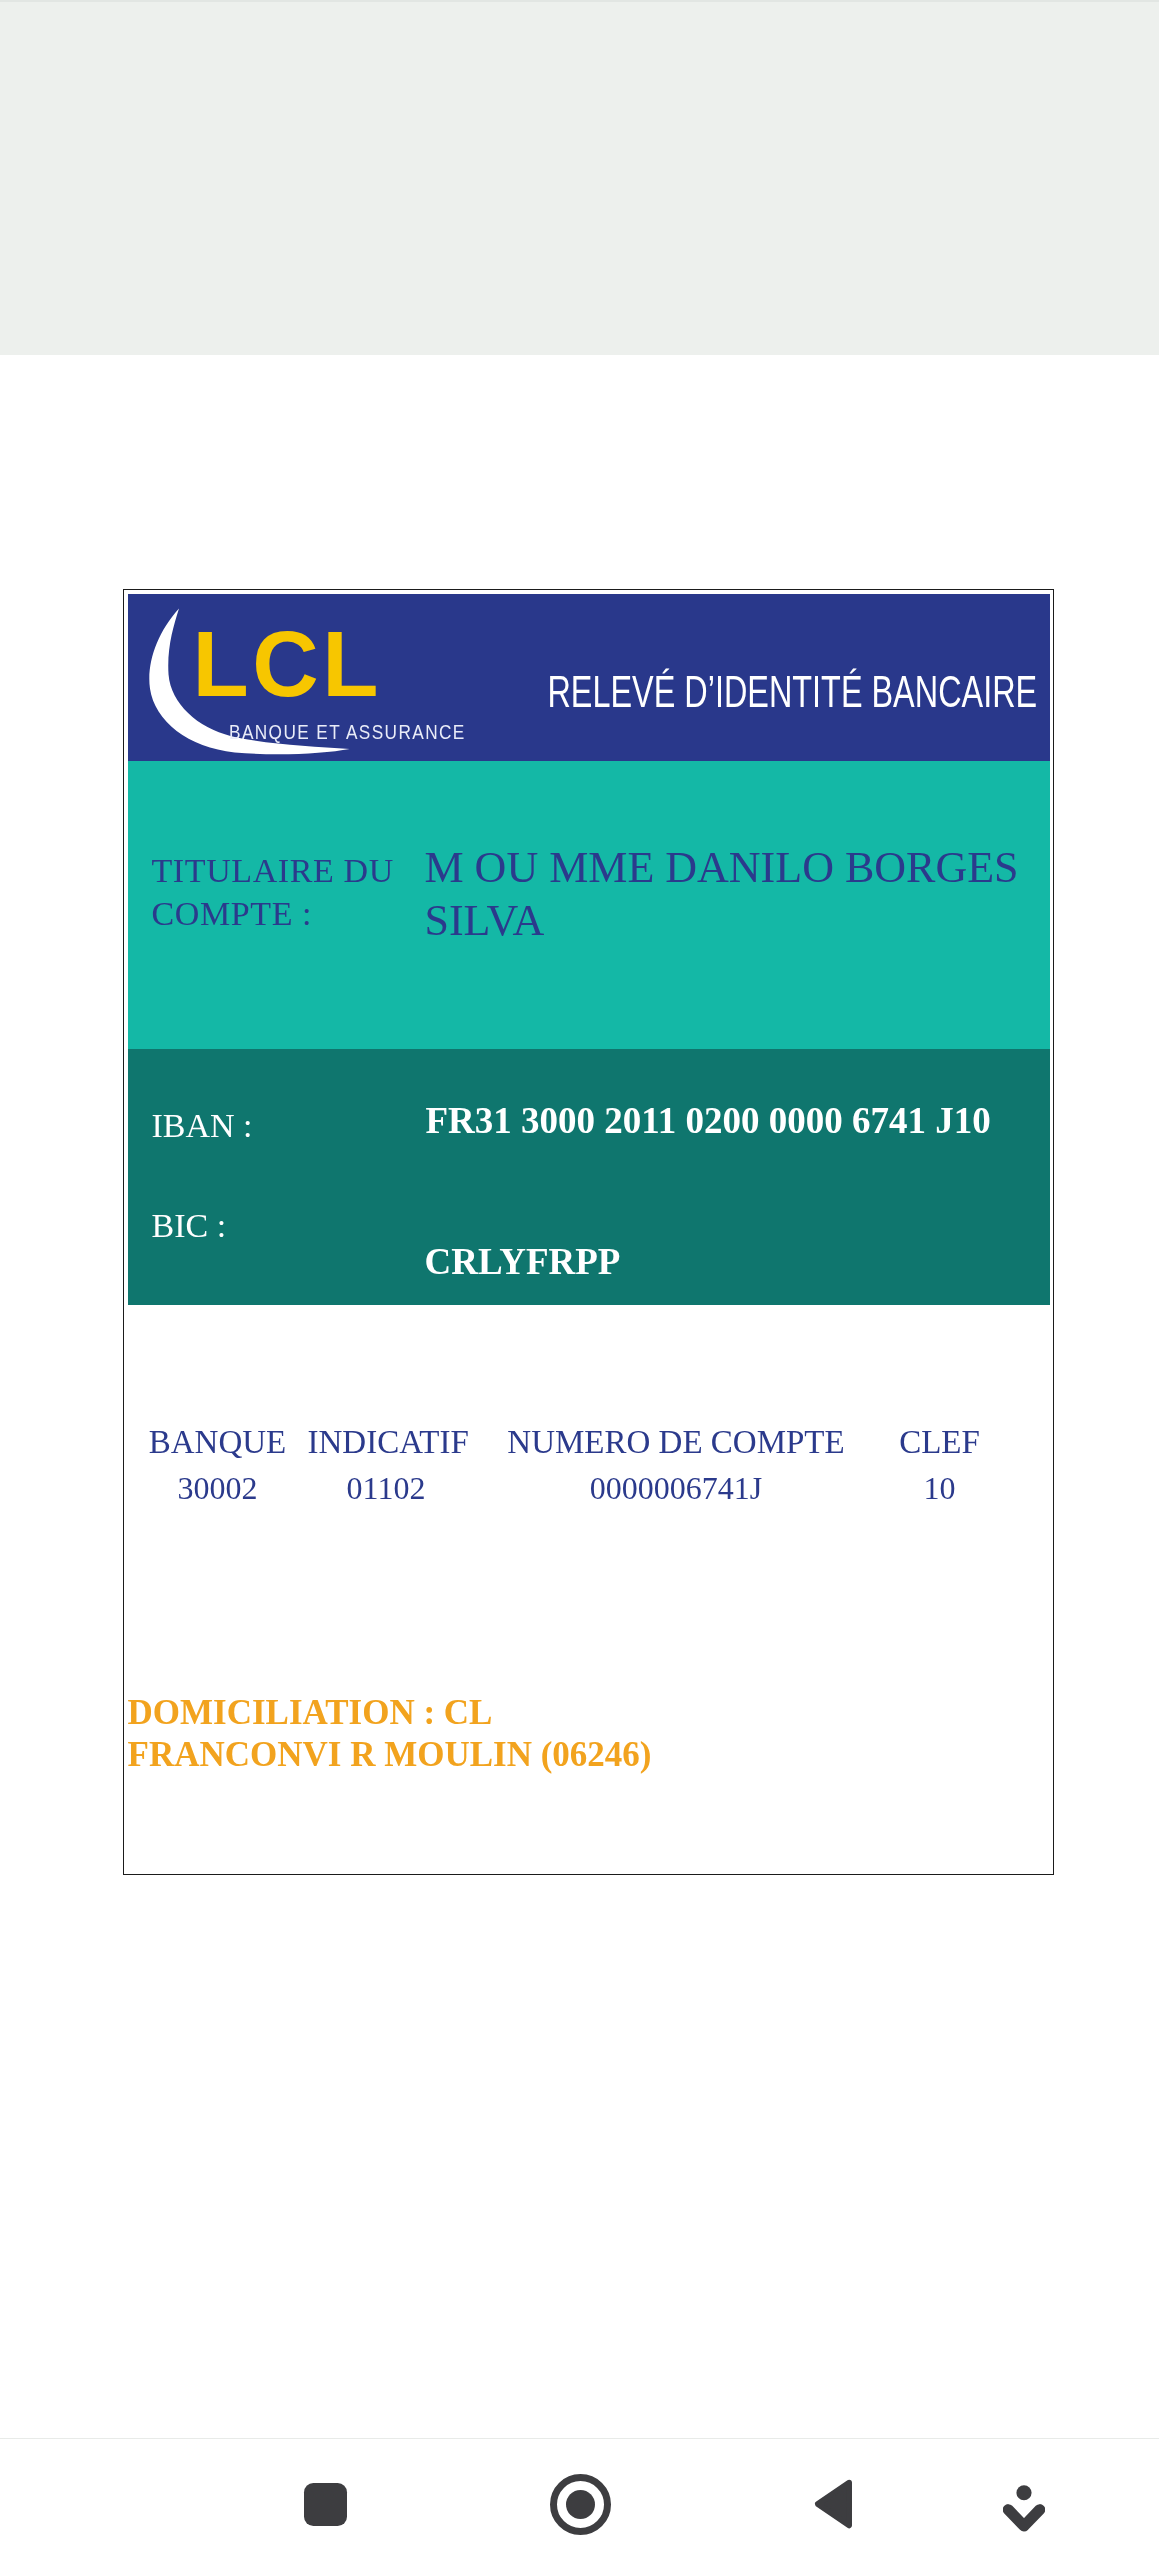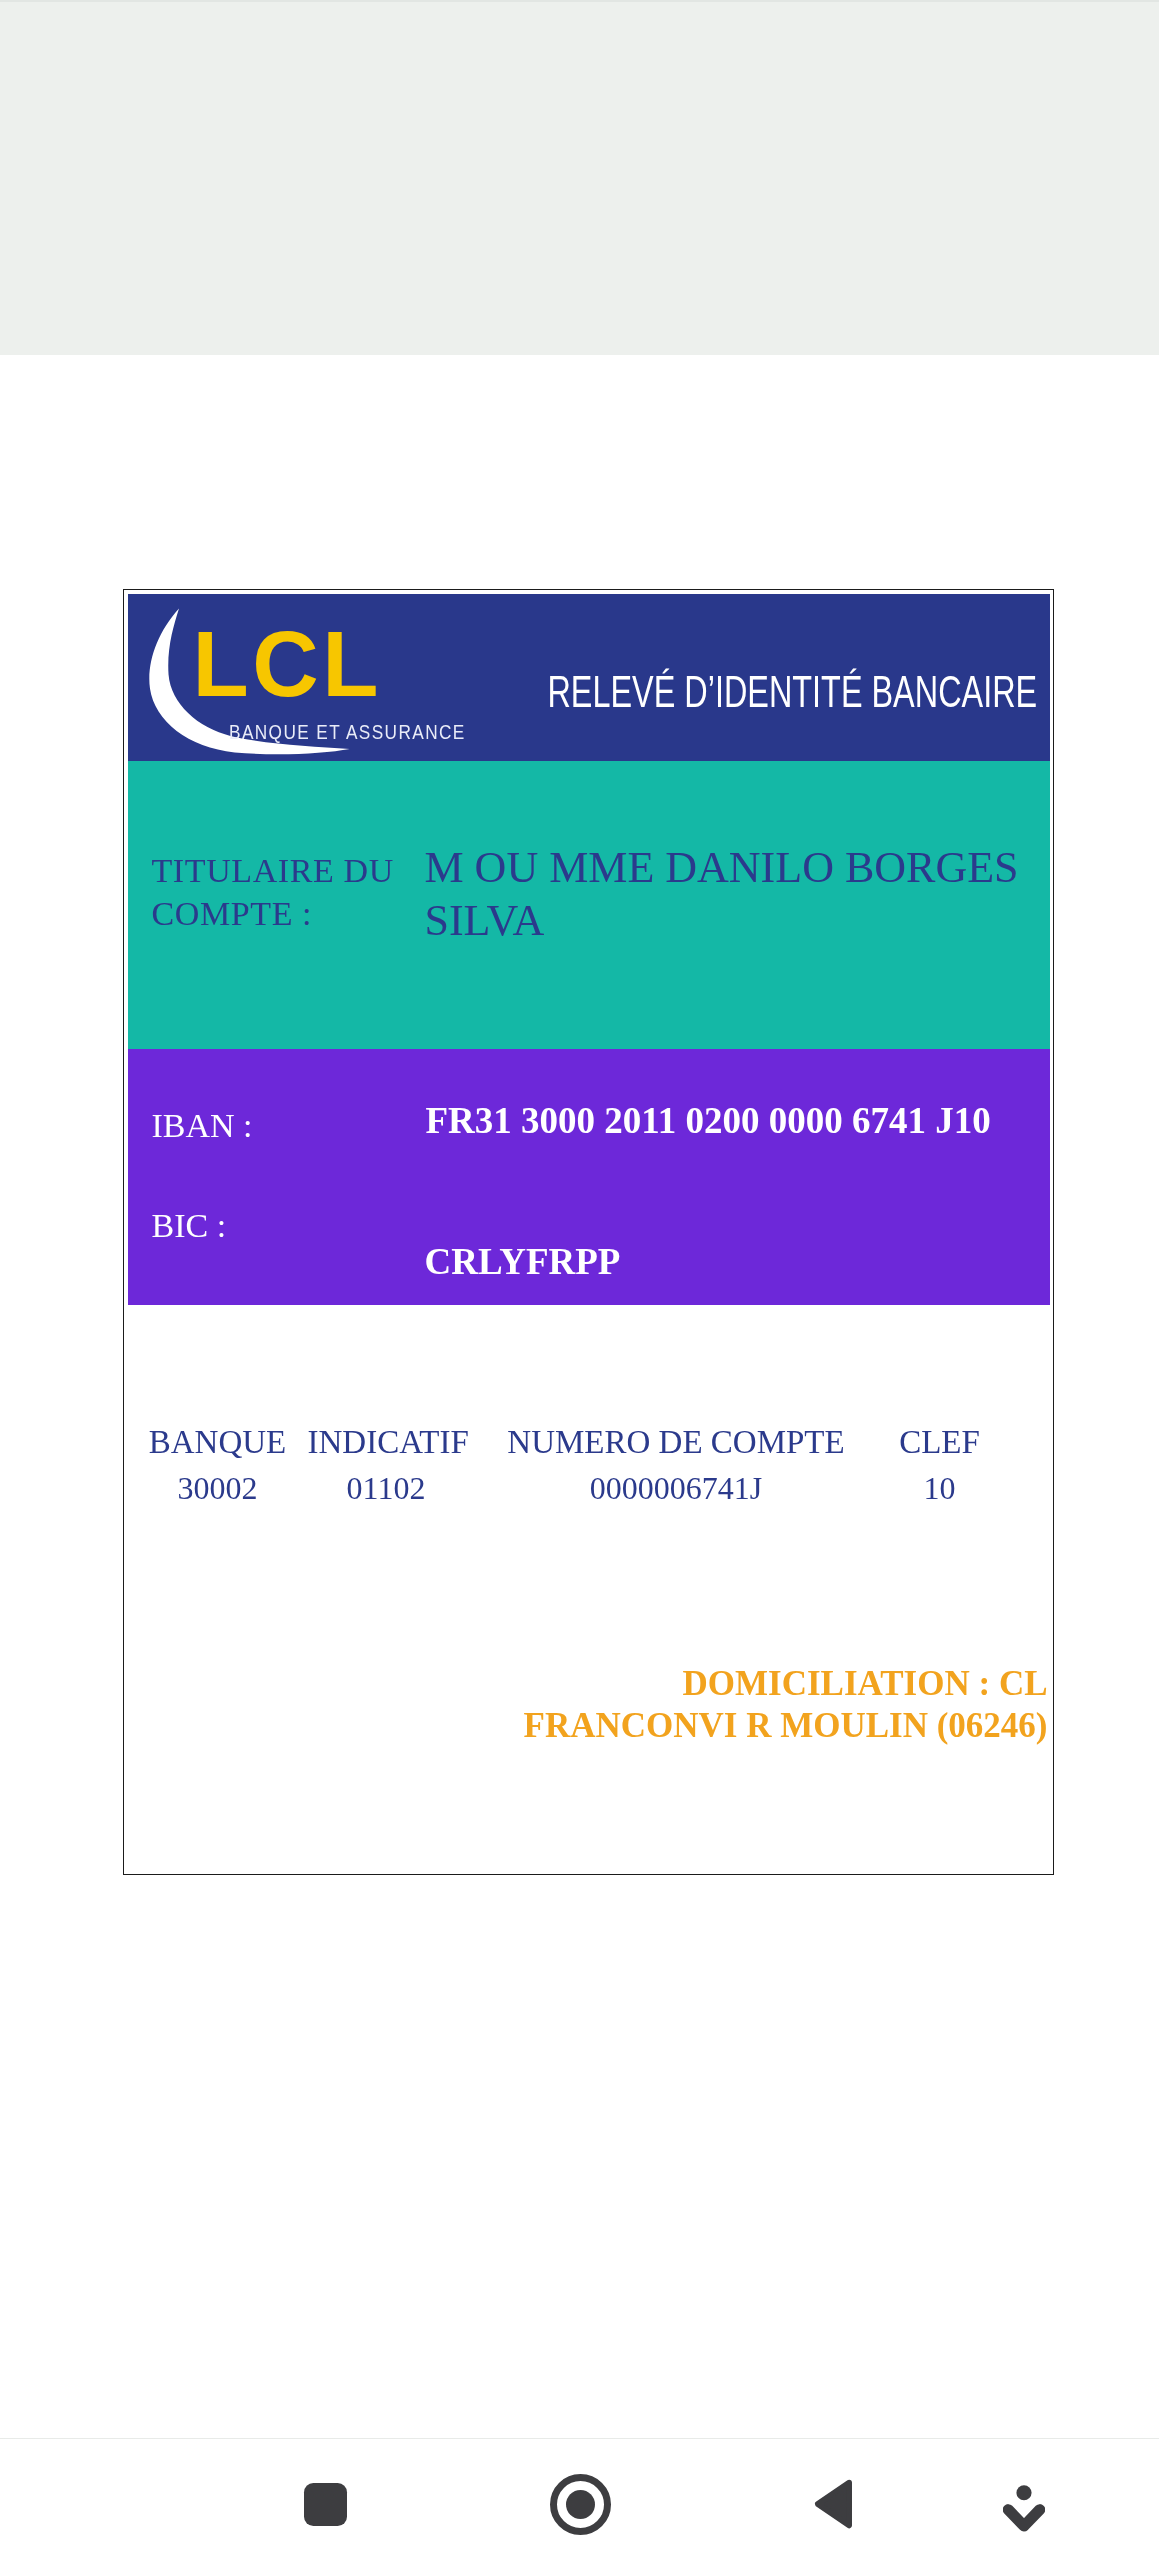--- a/index.html
+++ b/index.html
@@ -26,33 +26,33 @@
   .cond-r{display:inline-block;transform:scaleX(0.72);transform-origin:100% 50%;}
 
   
   .holder{position:relative;height:288px;background:#14b8a6;color:#2B3A8C;}
   .holder-label{position:absolute;left:24px;top:88px;font-size:34px;line-height:43px;letter-spacing:0.6px;}
   .holder-label span{display:block;}
   .holder-name{position:absolute;left:297px;top:80px;font-size:44px;line-height:53px;}
   .holder-name span{display:block;}
 
   
-  .iban-band{position:relative;height:256px;background:#6d28d9;color:#ffffff;}
+  .iban-band{position:relative;height:256px;background:#0f766e;color:#ffffff;}
   .iban-label{position:absolute;left:24px;top:58px;font-size:34px;}
   .iban-value{position:absolute;left:298px;top:50px;font-size:37px;font-weight:bold;white-space:nowrap;}
   .bic-label{position:absolute;left:24px;top:158px;font-size:34px;}
   .bic-value{position:absolute;left:297px;top:150px;font-size:37px;font-weight:bold;margin-top:41px;}
 
   
   .account{position:relative;height:511px;background:#ffffff;color:#2B3A8C;}
   .acct-grid{position:absolute;left:0;top:119px;width:920px;display:grid;
              grid-template-columns:180px 157px 423px 104px;row-gap:9.3px;text-align:center;}
   .acct-h{font-size:33px;}
   .acct-v{font-size:32px;}
-  .domicile{position:absolute;left:0;top:358px;width:920px;text-align:right;
+  .domicile{position:absolute;left:0;top:387px;width:920px;text-align:left;
             color:#F2A31E;font-weight:bold;font-size:35px;line-height:42px;}
   .domicile span{display:block;}
 
   
   .navbar{position:absolute;left:0;top:2438px;width:1159px;height:138px;background:#ffffff;
           border-top:1.7px solid #E8EBE8;box-sizing:border-box;}
   .nav-btn{position:absolute;}
   .recents-square{left:304px;top:44px;width:43px;height:43px;border-radius:9.3px;background:#3D3D40;}
   .home-ring{left:550px;top:35px;width:61px;height:61px;border-radius:50%;
              border:7.5px solid #3D3D40;box-sizing:border-box;}

